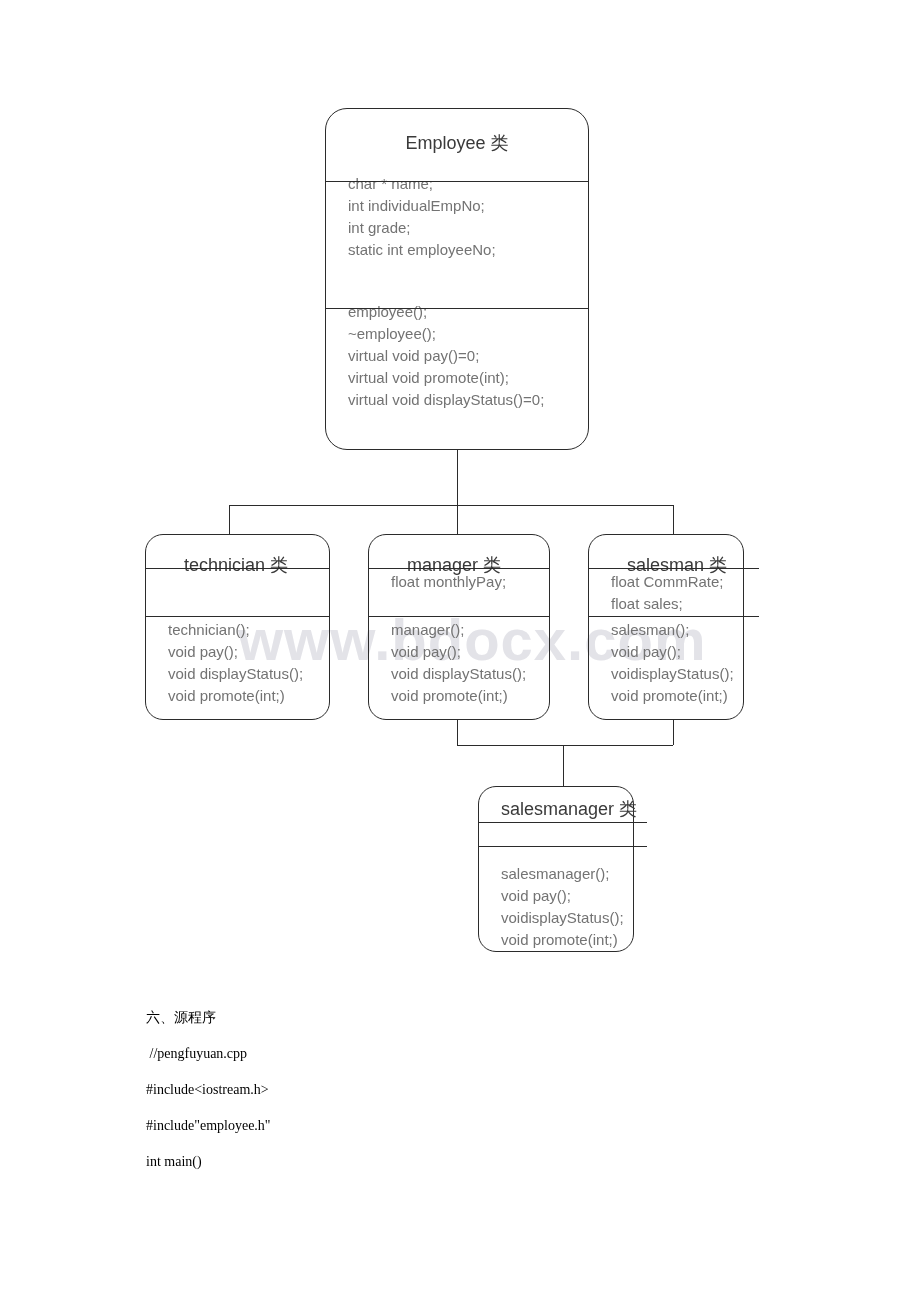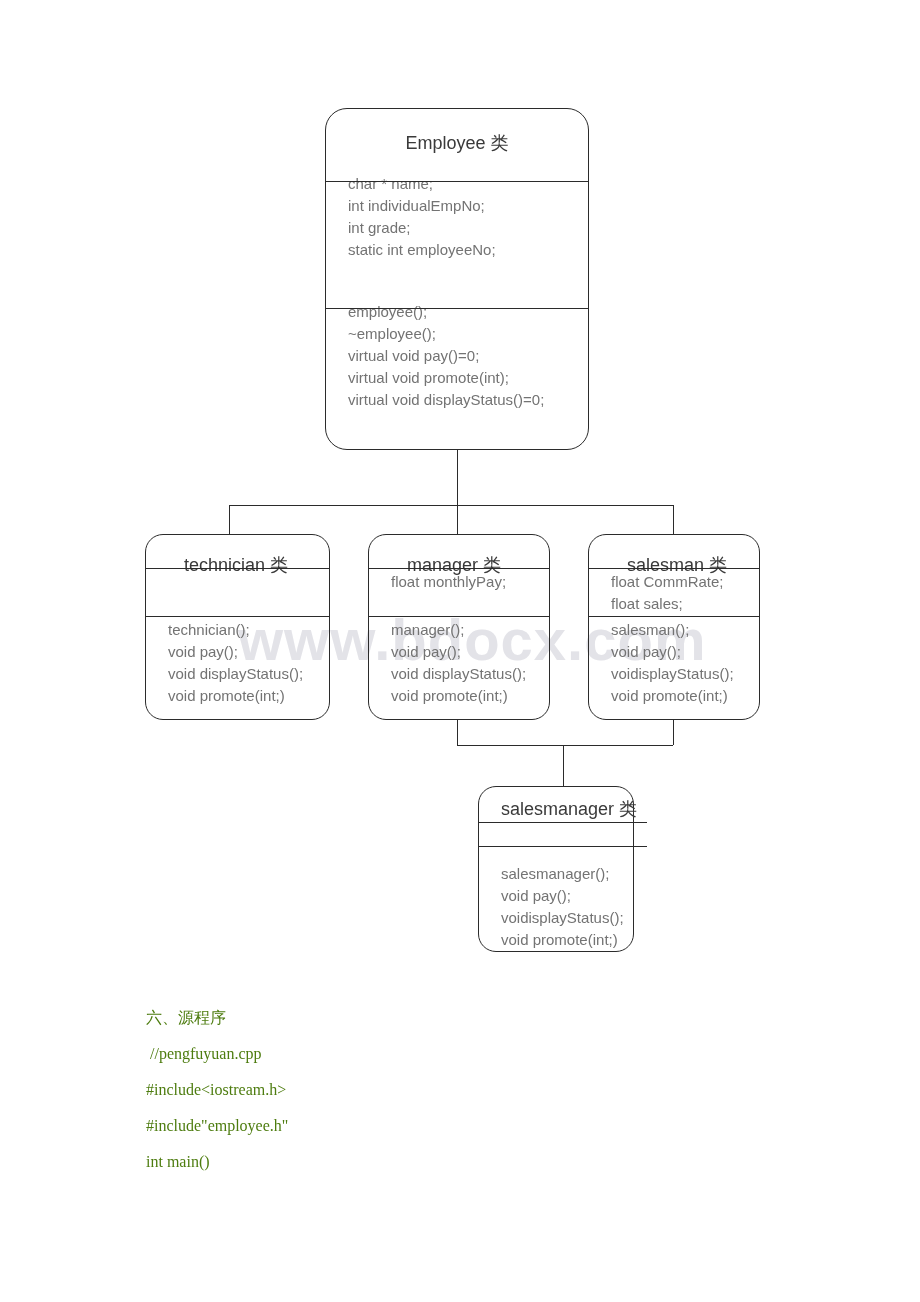--- a/index.html
+++ b/index.html
@@ -108,21 +108,21 @@
   .sub-attrs {
     top: 36px;
     padding-left: 22px;
   }
   .sub-ops {
     top: 84px;
     padding-left: 22px;
   }
   #box-technician { left: 145px; top: 534px; width: 185px; }
   #box-manager    { left: 368px; top: 534px; width: 182px; }
-  #box-salesman   { left: 588px; top: 534px; width: 172px; }
+  #box-salesman   { left: 588px; top: 534px; width: 156px; }
 
   
   #box-salesmanager {
     left: 478px;
     top: 786px;
     width: 156px;
     height: 166px;
     border-radius: 18px;
   }
   #salesmanager-title {
@@ -143,22 +143,22 @@
   
   #doc-text {
     position: absolute;
     left: 146px;
     top: 1000px;
     width: 700px;
     z-index: 3;
   }
   #doc-text .doc-line {
     font-family: "Liberation Serif", serif;
-    font-size: 16px;
-    color: #4d7c0f;
+    font-size: 14px;
+    color: #000000;
     line-height: 36px;
     white-space: pre;
   }
 </style>
 </head>
 <body>
 
 <div id="page">
 
   <div id="watermark">www.bdocx.com</div>

